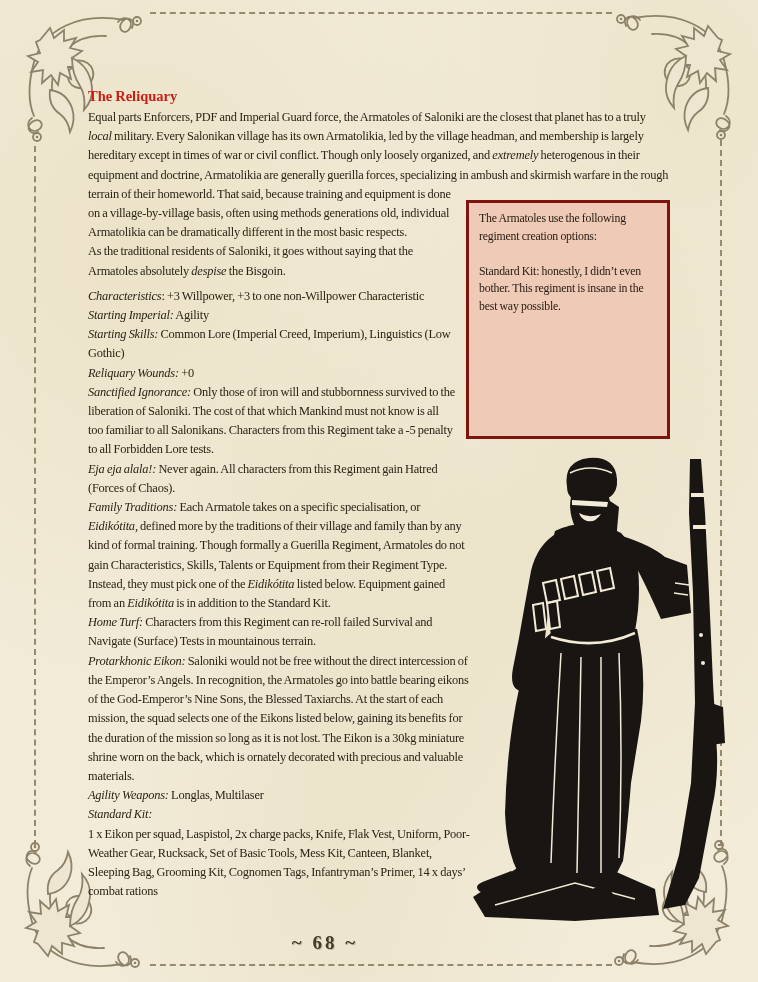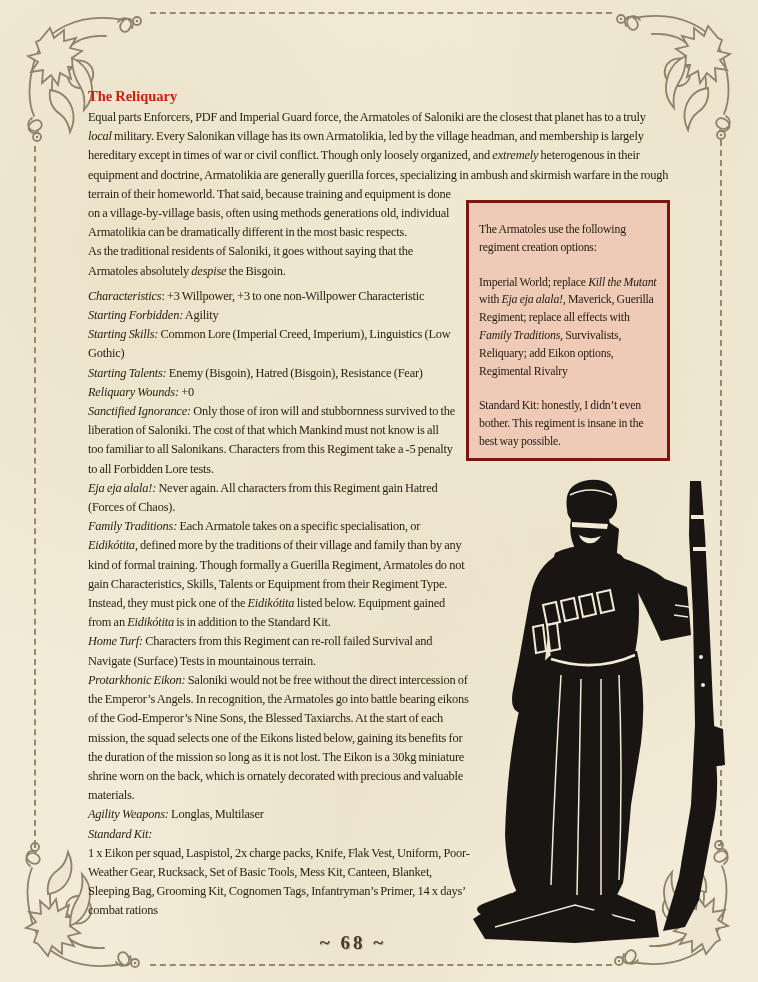--- a/index.html
+++ b/index.html
@@ -42,33 +42,32 @@
   .content p{margin:0;}
   .content p.gap{margin-top:6px;}
   em{font-style:italic;font-family:Liberation Serif, serif;}
   
   .spacer-float{float:right;width:1px;height:114px;}
   .callout{
     float:right;clear:right;
     width:178px;height:219px;overflow:hidden;
     margin-left:10px;margin-bottom:6px;
     background:#eecab7;border:3px solid #7d150f;
-    padding:18px 10px;
+    padding:7px 10px;
     font-size:11.8px;line-height:17.8px;letter-spacing:-0.2px;word-spacing:-0.4px;
     color:#241b10;
   }
   .callout p{margin:0;}
   .callout p + p{margin-top:17px;}
   .figure-float{float:right;clear:right;width:200px;height:482px;margin-top:8px;}
   .figure-float svg{display:block;width:270px;height:468px;margin-left:-15px;}
   .page-number{
     position:absolute;left:0;top:932px;width:650px;text-align:center;
     font-size:19px;font-weight:bold;color:#44392a;letter-spacing:3px;
     text-shadow:1px 1px 0 rgba(120,105,70,0.35);
-    padding-left:28px;
   }
   .ink{fill:#191512;}
   .cream{fill:#f2ebd7;}
   .cream-line{stroke:#f2ebd7;fill:none;}
 </style>
 </head>
 <body>
 
 <div class="page">
 
@@ -108,21 +107,20 @@
   <svg class="corner br" viewBox="0 0 140 140">
       <use href="#flourish"></use>
     </svg>
 
   <div class="content">
 
     <div class="spacer-float"></div>
 
     <aside class="callout">
       <p>The Armatoles use the following regiment creation options:</p>
-      <p>Imperial World; replace <em>Kill the Mutant</em> with <em>Eja eja alala!</em>, Maverick, Guerilla Regiment; replace all effects with <em>Family Traditions,</em> Survivalists, Reliquary; add Eikon options, Regimental Rivalry</p>
       <p>Standard Kit: honestly, I didn’t even bother. This regiment is insane in the best way possible.</p>
     </aside>
 
     <div class="figure-float">
       <svg viewBox="0 0 270 468">
 
         <path class="ink" d="M18,444 L70,410 L150,414 L200,436 L204,462 L120,468 L30,464 Z"></path>
         <path class="cream-line" stroke-width="1.5" d="M40,452 L120,430 L180,446"></path>
 
         <path class="ink" d="M235,6 L246,6 L250,60 L254,140 L258,230 L262,300 Q263,330 257,355 L244,425 L230,452 L208,456 L224,402 L236,330 L240,250 L238,140 L234,60 Z"></path>
@@ -167,23 +165,22 @@
         <path class="cream" d="M117,47 L153,49 L152,54 L117,52 Z"></path>
         <path class="cream" d="M124,60 Q134,66 146,61 Q140,70 132,68 Q126,66 124,60 Z"></path>
       </svg>
     </div>
 
     <h1 class="title">The Reliquary</h1>
 
     <p>Equal parts Enforcers, PDF and Imperial Guard force, the Armatoles of Saloniki are the closest that planet has to a truly <em>local</em> military. Every Salonikan village has its own Armatolikia, led by the village headman, and membership is largely hereditary except in times of war or civil conflict. Though only loosely organized, and <em>extremely</em> heterogenous in their equipment and doctrine, Armatolikia are generally guerilla forces, specializing in ambush and skirmish warfare in the rough terrain of their homeworld. That said, because training and equipment is done on a village-by-village basis, often using methods generations old, individual Armatolikia can be dramatically different in the most basic respects.</p>
     <p>As the traditional residents of Saloniki, it goes without saying that the Armatoles absolutely <em>despise</em> the Bisgoin.</p>
     <p class="gap"><em>Characteristics</em>:  +3 Willpower, +3 to one non-Willpower Characteristic</p>
-    <p><em>Starting Forbidden:</em> Agility</p>
+    <p><em>Starting Imperial:</em> Agility</p>
     <p><em>Starting Skills:</em> Common Lore (Imperial Creed, Imperium), Linguistics (Low Gothic)</p>
-    <p><em>Starting Talents:</em> Enemy (Bisgoin), Hatred (Bisgoin), Resistance (Fear)</p>
     <p><em>Reliquary Wounds:</em> +0</p>
     <p><em>Sanctified Ignorance:</em> Only those of iron will and stubbornness survived to the liberation of Saloniki. The cost of that which Mankind must not know is all too familiar to all Salonikans. Characters from this Regiment take a -5 penalty to all Forbidden Lore tests.</p>
     <p><em>Eja eja alala!:</em> Never again. All characters from this Regiment gain Hatred (Forces of Chaos).</p>
     <p><em>Family Traditions:</em> Each Armatole takes on a specific specialisation, or <em>Eidikótita</em>, defined more by the traditions of their village and family than by any kind of formal training. Though formally a Guerilla Regiment, Armatoles do not gain Characteristics, Skills, Talents or Equipment from their Regiment Type. Instead, they must pick one of the <em>Eidikótita</em> listed below. Equipment gained from an <em>Eidikótita</em> is in addition to the Standard Kit.</p>
     <p><em>Home Turf:</em> Characters from this Regiment can re-roll failed Survival and Navigate (Surface) Tests in mountainous terrain.</p>
     <p><em>Protarkhonic Eikon:</em> Saloniki would not be free without the direct intercession of the Emperor’s Angels. In recognition, the Armatoles go into battle bearing eikons of the God-Emperor’s Nine Sons, the Blessed Taxiarchs. At the start of each mission, the squad selects one of the Eikons listed below, gaining its benefits for the duration of the mission so long as it is not lost. The Eikon is a 30kg miniature shrine worn on the back, which is ornately decorated with precious and valuable materials.</p>
     <p><em>Agility Weapons:</em> Longlas, Multilaser</p>
     <p><em>Standard Kit:</em></p>
     <p>1 x Eikon per squad, Laspistol, 2x charge packs, Knife, Flak Vest, Uniform, Poor-Weather Gear, Rucksack, Set of Basic Tools, Mess Kit, Canteen, Blanket, Sleeping Bag, Grooming Kit, Cognomen Tags, Infantryman’s Primer, 14 x days’ combat rations</p>
   </div>

